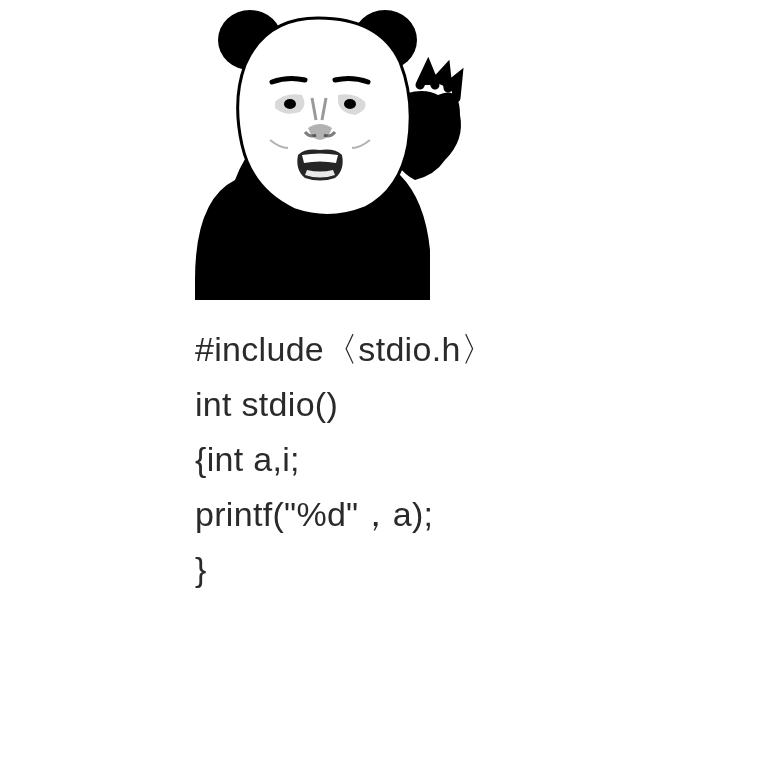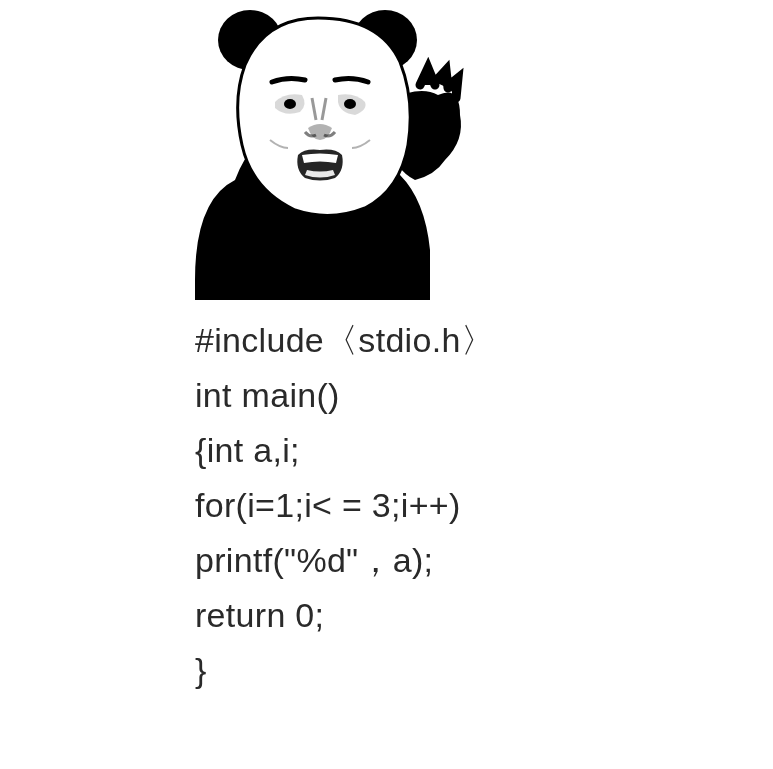--- a/index.html
+++ b/index.html
@@ -18,21 +18,21 @@
     .panda-container {
       position: absolute;
       left: 190px;
       top: 0px;
       width: 280px;
       height: 300px;
     }
     .code-block {
       position: absolute;
       left: 195px;
-      top: 313px;
+      top: 322px;
       font-size: 34px;
       color: #2a2a2a;
       line-height: 1.62;
       font-weight: 400;
       letter-spacing: 0.3px;
     }
     .code-line {
       white-space: pre;
     }
   </style>
@@ -74,19 +74,17 @@
     <path d="M 112 155 Q 130 152 148 155 L 146 163 Q 130 160 114 163 Z" fill="#fff"></path>
     <path d="M 115 175 Q 130 180 145 175 L 143 170 Q 130 173 117 170 Z" fill="#fff" opacity="0.9"></path>
 
     <path d="M 80 140 Q 90 148 98 148" stroke="#000" stroke-width="2" fill="none" opacity="0.3"></path>
     <path d="M 162 148 Q 170 148 180 140" stroke="#000" stroke-width="2" fill="none" opacity="0.3"></path>
   </svg>
 </div>
 
 <div class="code-block">
   <div class="code-line">#include〈stdio.h〉</div>
-  <div class="code-line">int main()</div>
+  <div class="code-line">int stdio()</div>
   <div class="code-line">{int a,i;</div>
-  <div class="code-line">for(i=1;i&lt; = 3;i++)</div>
   <div class="code-line">printf("%d"，a);</div>
-  <div class="code-line">return 0;</div>
   <div class="code-line">}</div>
 </div>
 
 </body></html>

